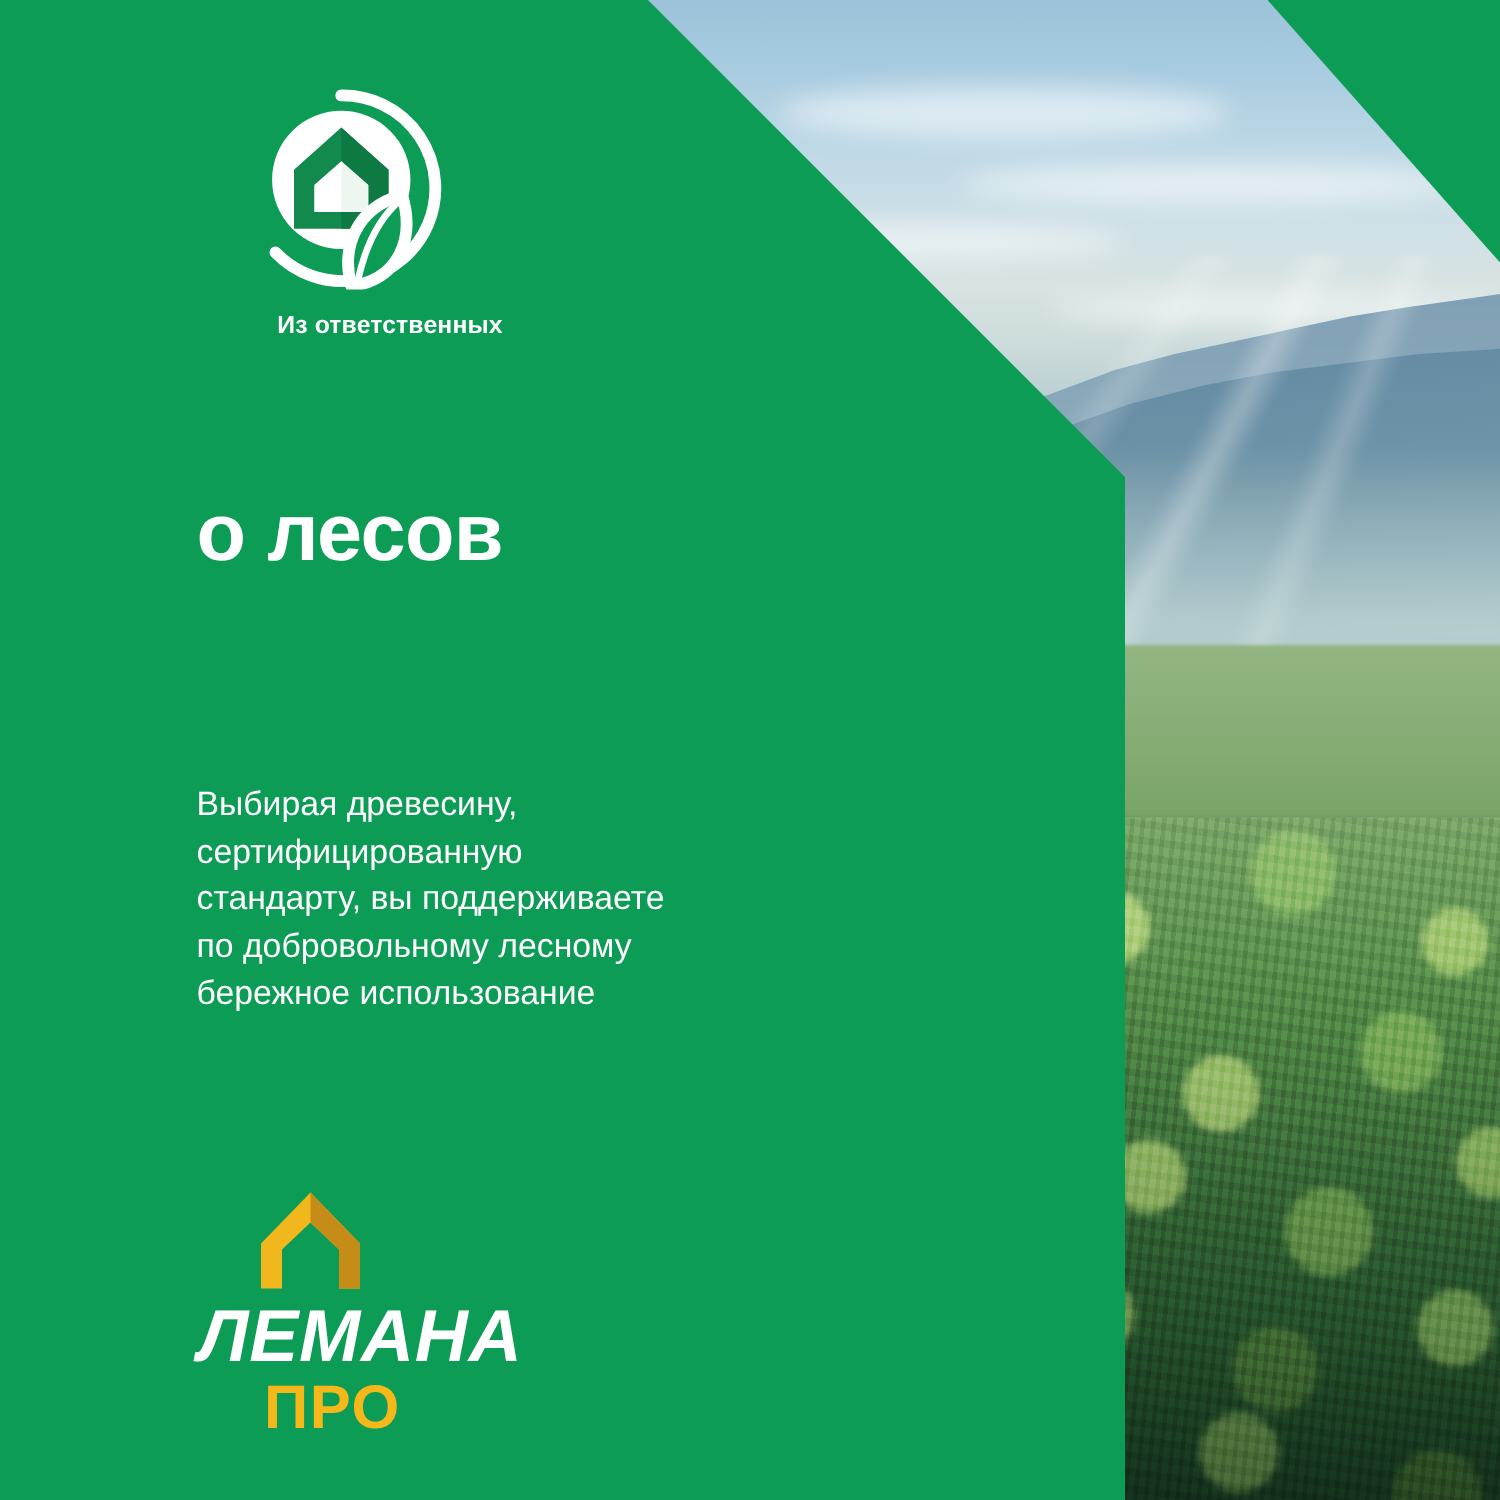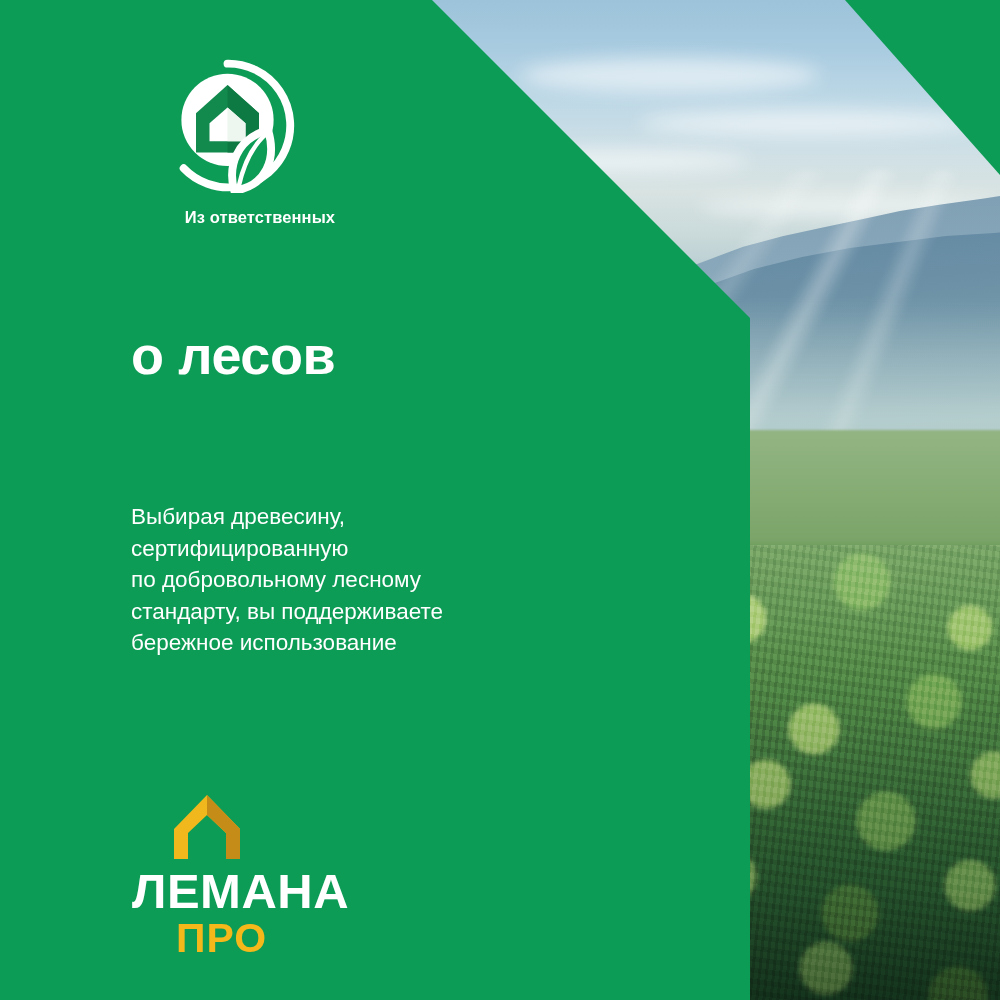--- a/index.html
+++ b/index.html
@@ -151,31 +151,31 @@
   
   .headline {
     position:absolute; left:131px; top:327px; width:560px;
     color:#ffffff; font-weight:bold; font-size:54px; line-height:1.07;
     letter-spacing:-0.4px;
   }
   .headline-l1, .headline-l2 { display:block; }
 
   
   .body-copy {
-    position:absolute; left:131px; top:501px; width:560px;
+    position:absolute; left:131px; top:520px; width:560px;
     color:#ffffff; font-size:22.5px; line-height:1.40; font-weight:400;
   }
   .body-copy span { display:block; white-space:nowrap; }
 
   
   .brand { position:absolute; left:132px; top:793px; width:340px; }
   .brand-mark { display:block; margin-left:40px; width:70px; height:68px; }
   .brand-name {
     margin-top:6px; color:#ffffff; font-weight:bold;
-    font-size:49px; line-height:1; letter-spacing:.5px;
+    font-size:49px; line-height:1; letter-spacing:.5px;font-style:italic;
   }
   .brand-sub {
     margin-top:2px; margin-left:44px; color:#f5b81a; font-weight:bold;
     font-size:41px; line-height:1; letter-spacing:1px;
   }
 </style>
 </head>
 <body>
 
 <div id="poster">
@@ -224,22 +224,22 @@
       </div>
     </div>
 
     <h1 class="headline">
       <span class="headline-l2">о лесов</span>
     </h1>
 
     <p class="body-copy">
       <span>Выбирая древесину,</span>
       <span>сертифицированную</span>
+      <span>стандарту, вы поддерживаете</span>
       <span>по добровольному лесному</span>
-      <span>стандарту, вы поддерживаете</span>
       <span>бережное использование</span>
     </p>
 
     <div class="brand">
       <svg class="brand-mark" viewBox="0 0 70 68">
         <path d="M35 2 L68 36 L68 66 L54 66 L54 40 L35 22 L16 40 L16 66 L2 66 L2 36 Z" fill="#f0b81c"></path>
         <path d="M35 2 L68 36 L68 66 L54 66 L54 40 L35 22 Z" fill="#c68c18"></path>
       </svg>
       <div class="brand-name">ЛЕМАНА</div>
       <div class="brand-sub">ПРО</div>

